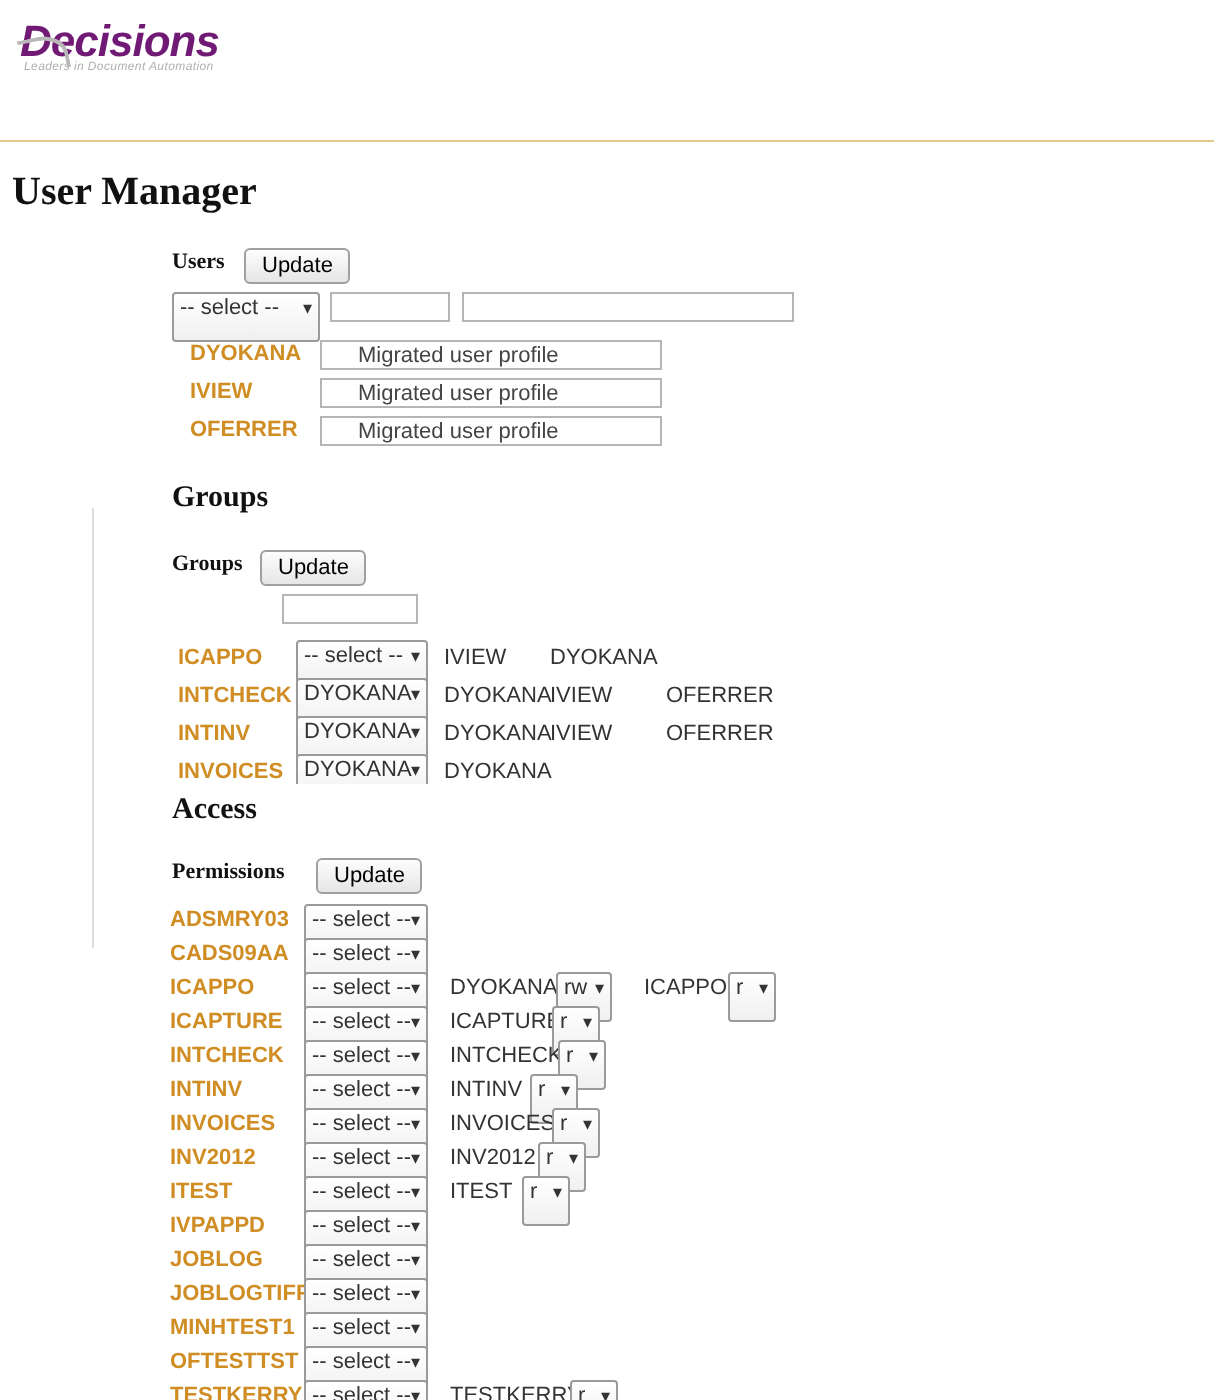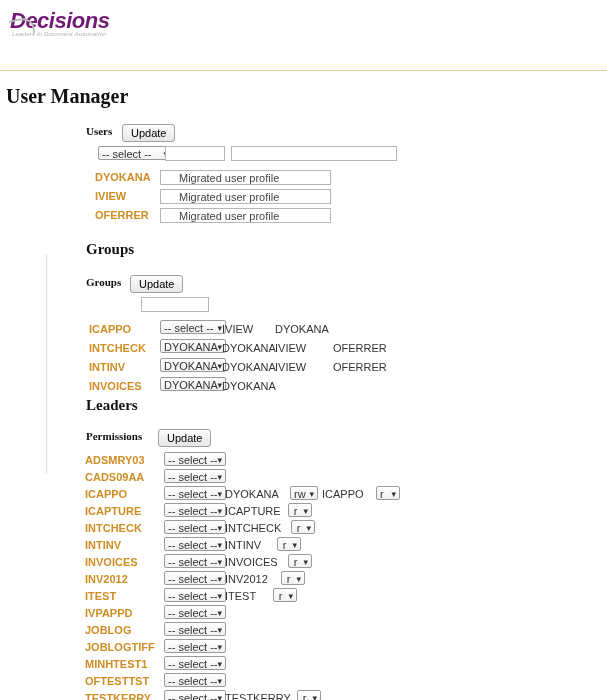--- a/index.html
+++ b/index.html
@@ -120,30 +120,29 @@
     vertical-align: middle;
   }
 
   .sel {
     font-family: "Liberation Sans", sans-serif;
     font-size: 11px;
     color: #333;
     background: linear-gradient(#ffffff, #f0f0f0);
     border: 1px solid #9a9a9a;
     border-radius: 2px;
-    height: 14px;
+    height: 25px;
     line-height: 15px;
     padding: 0 10px 0 3px;
     display: inline-block;
     position: relative;
     box-sizing: border-box;
     cursor: pointer;
     white-space: nowrap;
     overflow: hidden;
-    margin-left: 12px;
   }
   .sel::after {
     content: "\25BE";
     position: absolute;
     right: 3px;
     top: 0;
     font-size: 9px;
     color: #333;
   }
   .sel.w-long { width: 66px; }
@@ -189,21 +188,21 @@
   .grow .name { position: absolute; left: 89px; top: 3px; }
   .grow .ctl  { position: absolute; left: 148px; top: 0; }
   .grow .m1   { position: absolute; left: 222px; top: 3px; }
   .grow .m2   { position: absolute; left: 275px; top: 3px; }
   .grow .m3   { position: absolute; left: 333px; top: 3px; }
 
   .prow { position: relative; height: 17px; }
   .prow .name { position: absolute; left: 85px; top: 2px; }
   .prow .ctl  { position: absolute; left: 152px; top: 0; }
   .prow .r1n  { position: absolute; left: 225px; top: 2px; }
-  .prow .r1s  { position: absolute; top: 0; text-align: center; }
+  .prow .r1s  { position: absolute; top: 0; }
   .prow .r2n  { position: absolute; left: 322px; top: 2px; }
   .prow .r2s  { position: absolute; top: 0; }
 </style>
 </head>
 <body>
 
 <div class="header">
   <div class="logo">
     <div class="logo-swoosh"></div>
     <div class="logo-decisions">Decisions</div>
@@ -274,21 +273,21 @@
       <span class="plain m2">IVIEW</span>
       <span class="plain m3">OFERRER</span>
     </div>
     <div class="grow">
       <span class="name">INVOICES</span>
       <span class="sel w-user ctl" style="width:66px;">DYOKANA</span>
       <span class="plain m1">DYOKANA</span>
     </div>
   </div>
 
-  <div class="section-heading" style="margin-top:-4px; position:relative; background:#fff; padding-top:5px;">Leaders</div>
+  <div class="section-heading" style="margin-top:-4px; position:relative; background:#fff; padding-top:5px;">Access</div>
 
   <div style="position:relative; margin-top:15px; height:22px;">
     <span class="row-label" style="position:absolute; left:86px; top:1px;">Permissions</span>
     <button class="btn" style="position:absolute; left:158px; top:0;">Update</button>
   </div>
 
   <div style="margin-top:1px;">
 
     <div class="prow">
       <span class="name">ADSMRY03</span>

